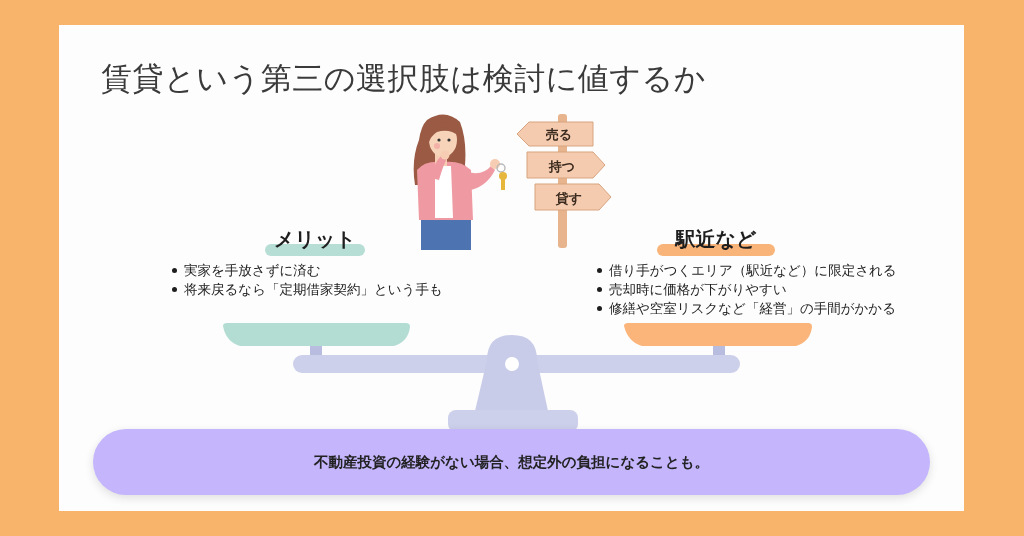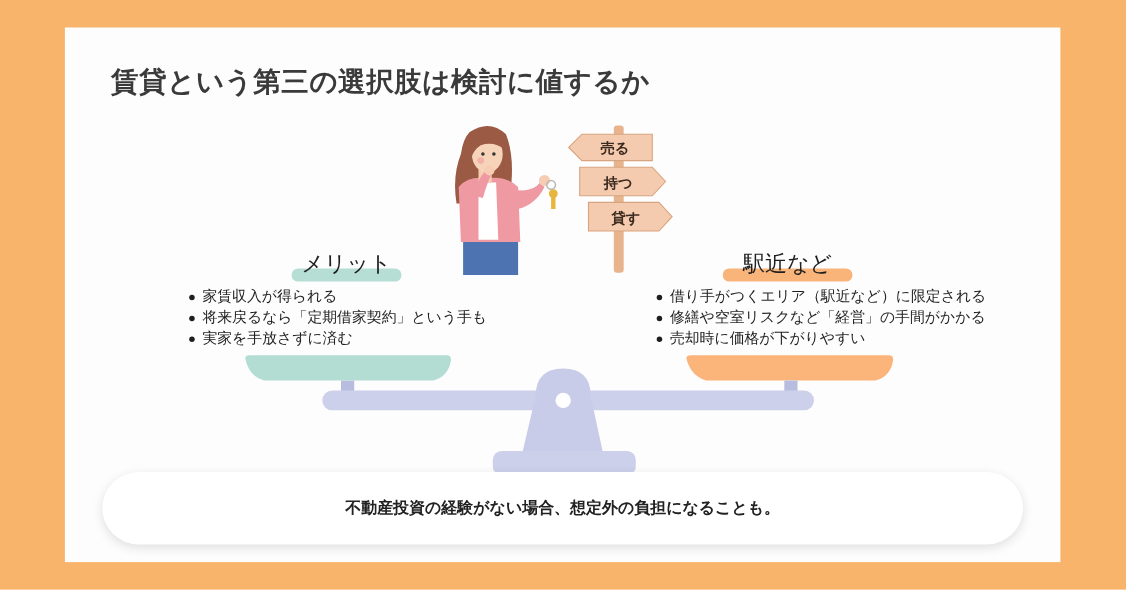--- a/index.html
+++ b/index.html
@@ -8,51 +8,51 @@
     background: #f8b46b;
     font-family: "DejaVu Sans", "Liberation Sans", sans-serif;
     position: relative;
   }
   .card {
     position: absolute; left: 59px; top: 25px; width: 905px; height: 486px;
     background: #fdfdfd;
   }
   .title {
     position: absolute; left: 101px; top: 58px;
-    font-size: 25px; font-weight: bold; color: #3a3a3a; letter-spacing: 0.5px;
+    font-size: 31px; font-weight: normal; color: #3a3a3a; letter-spacing: 0.5px;
     white-space: nowrap;
   }
   .label-wrap {
     position: absolute; height: 34px;
   }
   .label-hl {
     position: absolute; left: 0; right: 0; bottom: 2px; height: 12px;
     border-radius: 8px;
   }
   .label-text {
     position: relative; display: block; text-align: center;
-    font-size: 20px; font-weight: normal; color: #1e1e1e; line-height: 30px;
+    font-size: 20px; font-weight: bold; color: #1e1e1e; line-height: 30px;
   }
   .list {
     position: absolute; list-style: none;
     font-size: 13.5px; color: #1e1e1e; line-height: 19px; white-space: nowrap;
   }
   .list li { position: relative; padding-left: 13px; }
   .list li::before {
     content: ""; position: absolute; left: 1px; top: 7px;
     width: 5px; height: 5px; border-radius: 50%; background: #1e1e1e;
   }
   .illus { position: absolute; }
   .sign-text {
     font-size: 13px; font-weight: bold; fill: #3b2a1e;
     font-family: "DejaVu Sans", sans-serif;
   }
   .note {
     position: absolute; left: 93px; top: 429px; width: 837px; height: 66px;
-    background: #ffffff; border-radius: 33px;
+    background: #c4b5fd; border-radius: 33px;
     box-shadow: 0 3px 10px rgba(0,0,0,0.12);
     display: flex; flex-direction: column; align-items: center; justify-content: center;
   }
   .note-line {
     font-size: 14.5px; font-weight: bold; color: #222; line-height: 24px; white-space: nowrap;
   }
 </style>
 </head>
 <body>
 
@@ -102,34 +102,33 @@
   <text class="sign-text" x="47" y="59" text-anchor="middle">持つ</text>
   <text class="sign-text" x="54" y="91" text-anchor="middle">貸す</text>
 </svg>
 
 <div class="label-wrap" style="left:265px; top:224px; width:100px;">
   <div class="label-hl" style="background:#b6ded4;"></div>
   <span class="label-text">メリット</span>
 </div>
 
 <ul class="list" style="left:171px; top:261px;">
-  <li>家賃収入が得られる</li>
+  <li>実家を手放さずに済む</li>
   <li>将来戻るなら「定期借家契約」という手も</li>
-  <li>実家を手放さずに済む</li>
 </ul>
 
 <div class="label-wrap" style="left:657px; top:224px; width:118px;">
   <div class="label-hl" style="background:#f9b47a;"></div>
   <span class="label-text">駅近など</span>
 </div>
 
 <ul class="list" style="left:596px; top:261px;">
   <li>借り手がつくエリア（駅近など）に限定される</li>
+  <li>売却時に価格が下がりやすい</li>
   <li>修繕や空室リスクなど「経営」の手間がかかる</li>
-  <li>売却時に価格が下がりやすい</li>
 </ul>
 
 <svg class="illus" style="left:0; top:0;" width="1024" height="536" viewBox="0 0 1024 536">
 
   <path d="M223 326 Q223 323 227 323 L406 323 Q410 323 410 327 Q408 342 394 346 L240 346 Q226 342 223 326 Z" fill="#b3ddd3"></path>
   <rect x="310" y="346" width="12" height="10" fill="#b8bde0"></rect>
 
   <path d="M624 326 Q624 323 628 323 L808 323 Q812 323 812 327 Q810 342 796 346 L642 346 Q628 342 624 326 Z" fill="#fbb47a"></path>
   <rect x="713" y="346" width="12" height="10" fill="#b8bde0"></rect>
 

